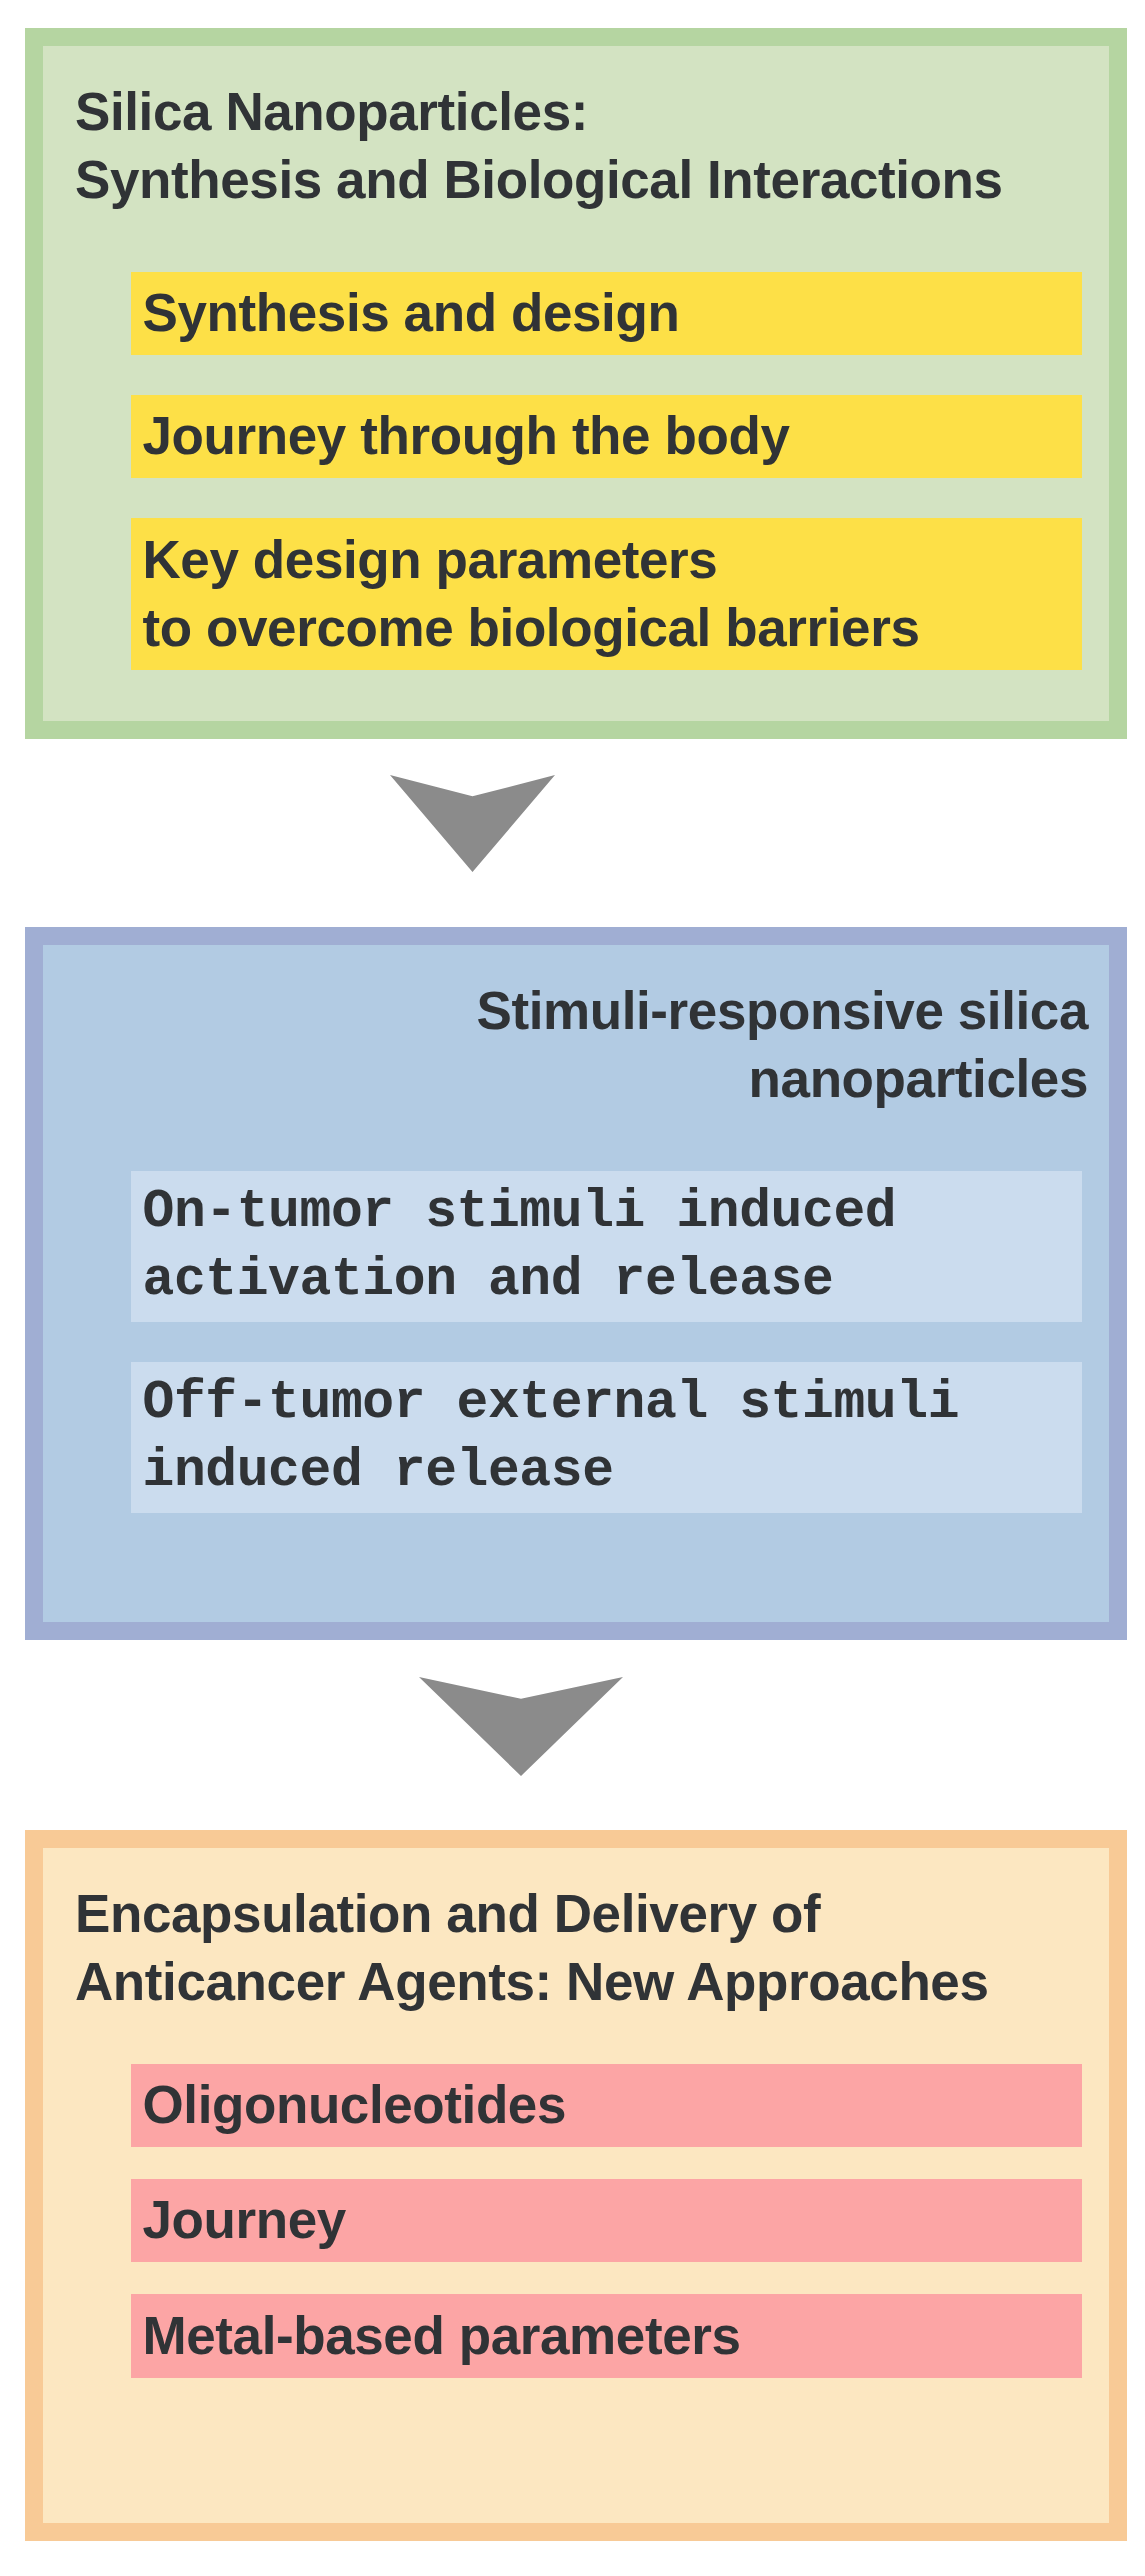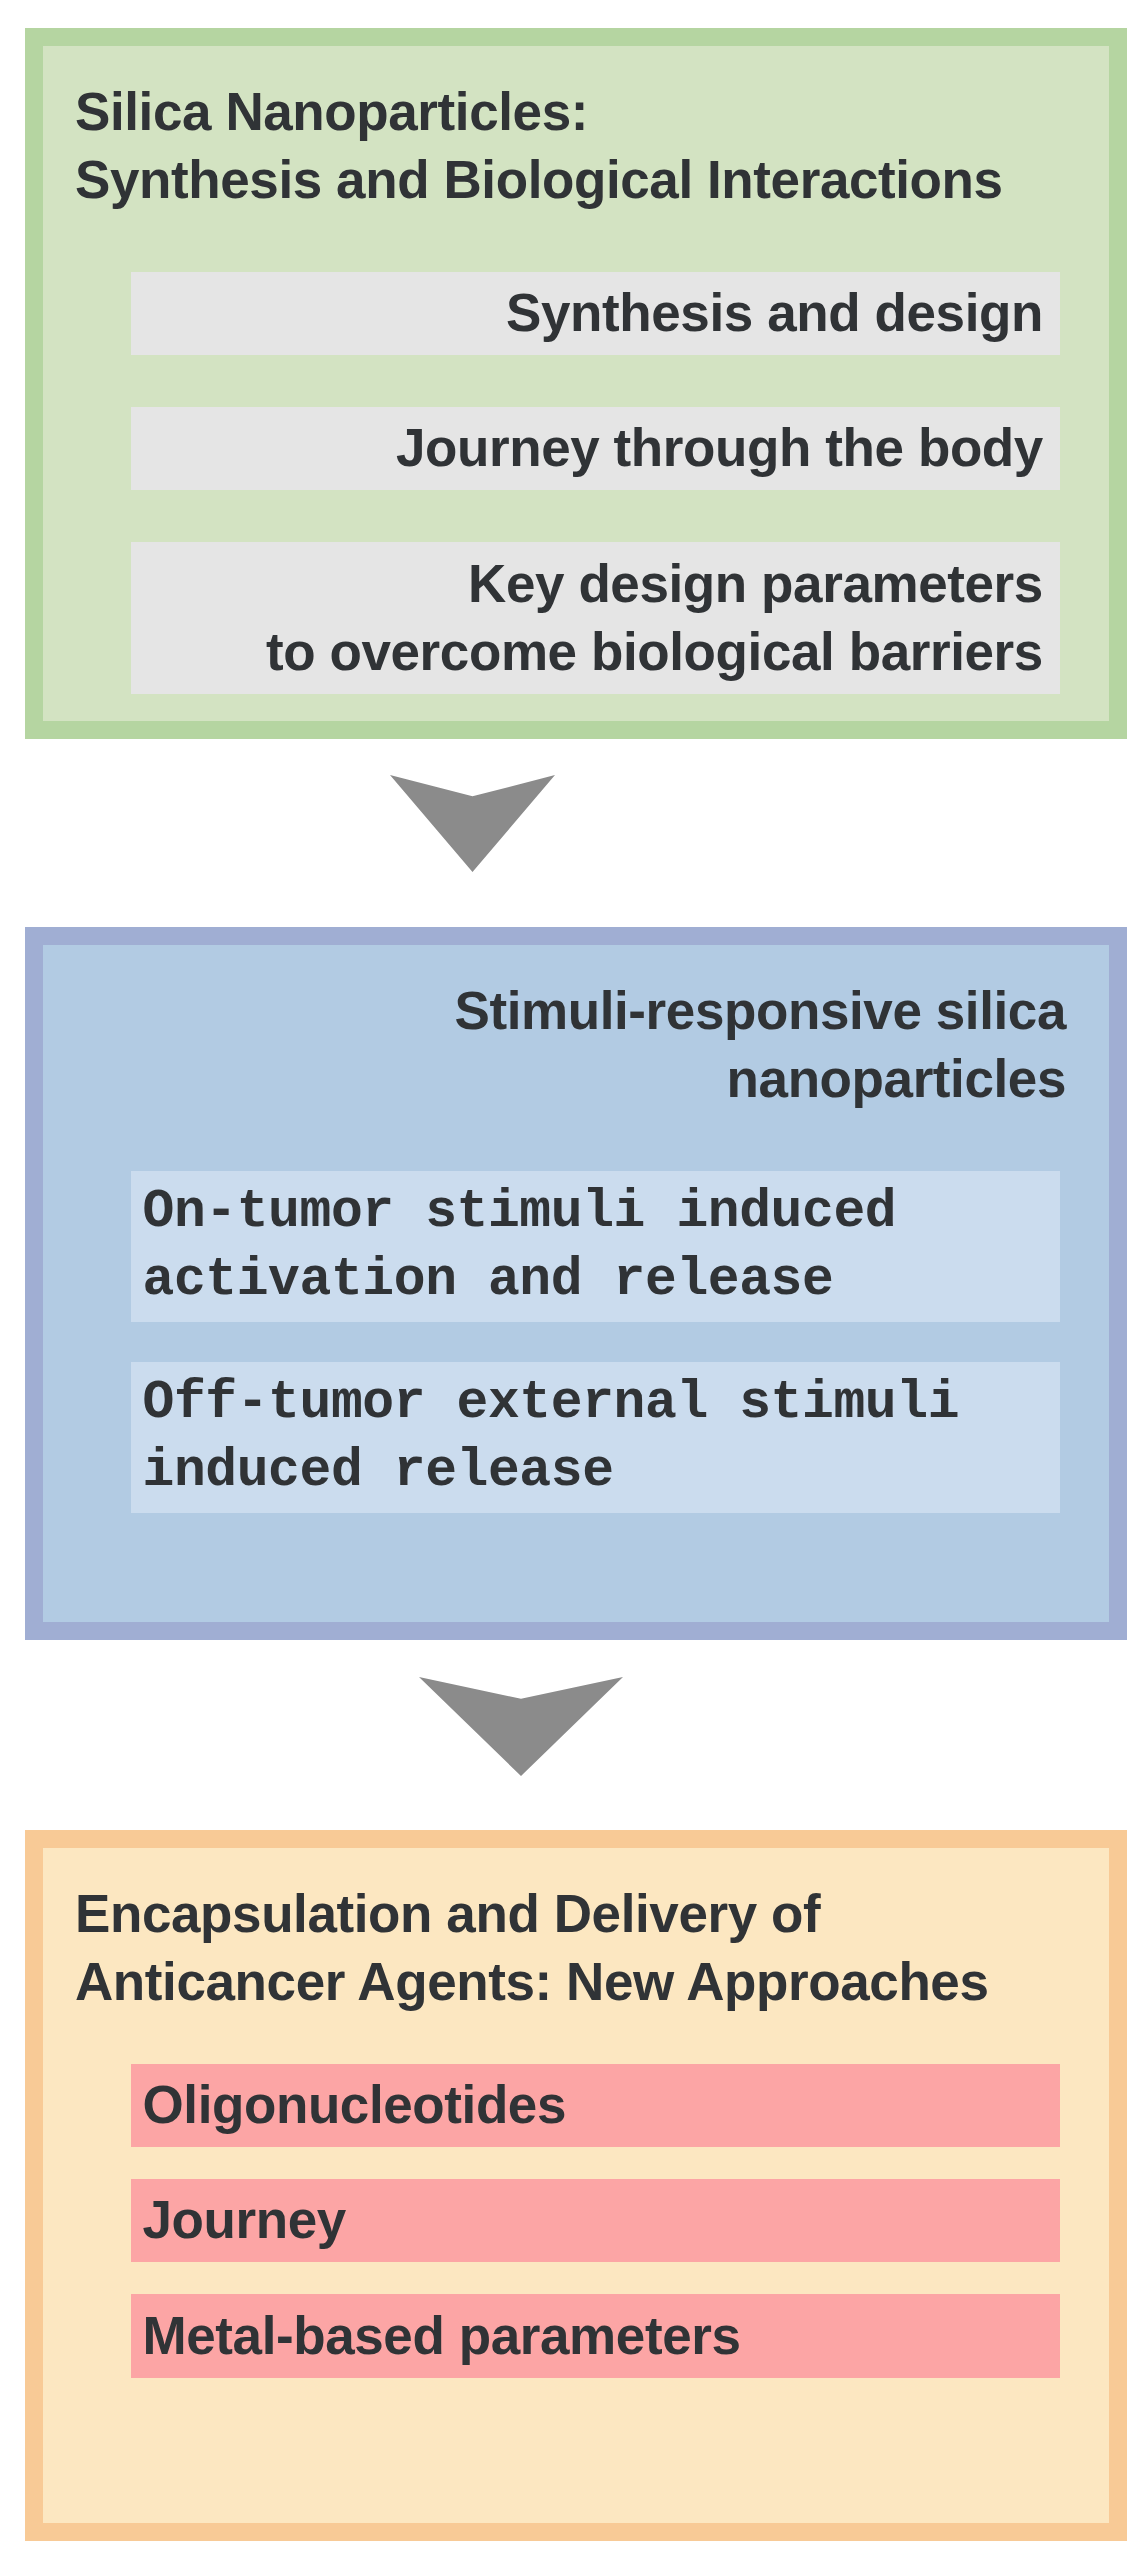--- a/index.html
+++ b/index.html
@@ -10,21 +10,21 @@
     background: #ffffff;
     font-family: "Liberation Sans", sans-serif;
     color: #303336;
   }
   .panel {
     position: absolute;
     left: 25px;
     width: 1102px;
     box-sizing: border-box;
     border: 18px solid transparent;
-    padding: 32px 43px 0 32px;
+    padding: 32px 21px 0 32px;
   }
   .panel-green  { top: 28px;   height: 711px; border-color: #b5d5a1; background: #d3e3c2; }
   .panel-blue   { top: 927px; height: 713px; border-color: #a0aed3; background: #b2cbe3; }
   .panel-orange { top: 1830px; height: 711px; border-color: #f8ca96; background: #fce7c1; }
 
   .panel-title {
     font-size: 53px;
     line-height: 68px;
     font-weight: bold;
     letter-spacing: -0.4px;
@@ -38,21 +38,21 @@
   .item-strip {
     margin-left: 56px;
     margin-right: 5.8px;
     padding: 7.2px 17.3px 8px 11.5px;
     font-size: 53px;
     line-height: 68px;
     font-weight: bold;
     letter-spacing: -0.4px;
     white-space: pre-line;
   }
-  .panel-green  .item-strip { background: #e5e5e5; margin-bottom: 52px; text-align: right; }
+  .panel-green  .item-strip { background: #fde047; margin-bottom: 40px; }
   .panel-blue   .item-strip { background: #cbdcee; margin-bottom: 40px; font-family: Liberation Mono, monospace; }
   .panel-orange .item-strip { background: #fca5a5; margin-bottom: 32px; }
 
   .down-arrow {
     position: absolute;
     background: #8b8b8b;
     clip-path: polygon(0% 0%, 50% 22%, 100% 0%, 50% 100%);
   }
   .arrow-1 { left: 390px; top: 775px; width: 165px; height: 97px; }
   .arrow-2 { left: 419px; top: 1677px; width: 204px; height: 99px; }

